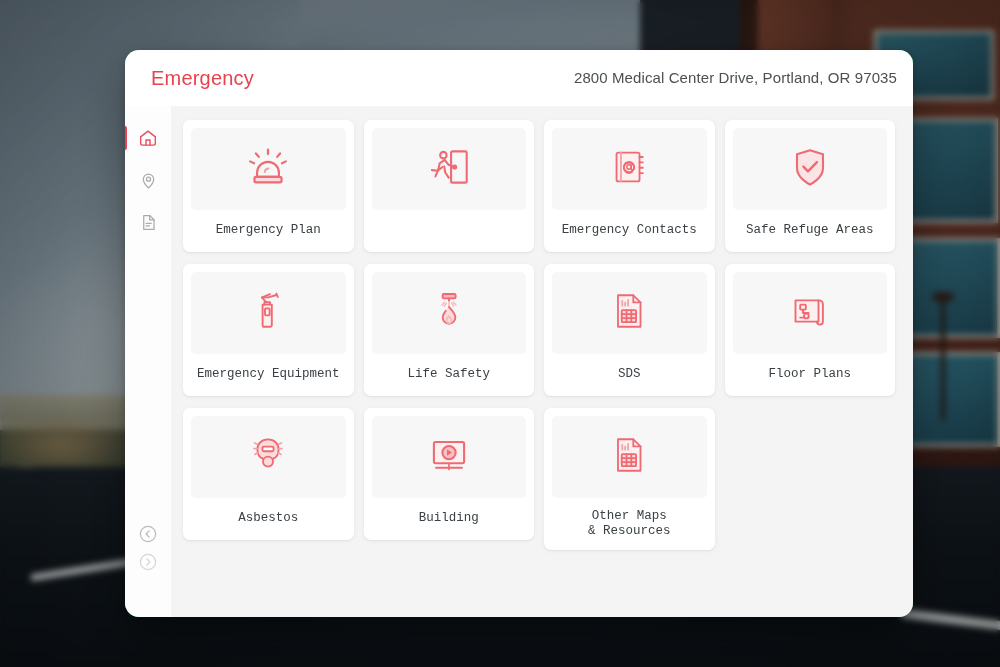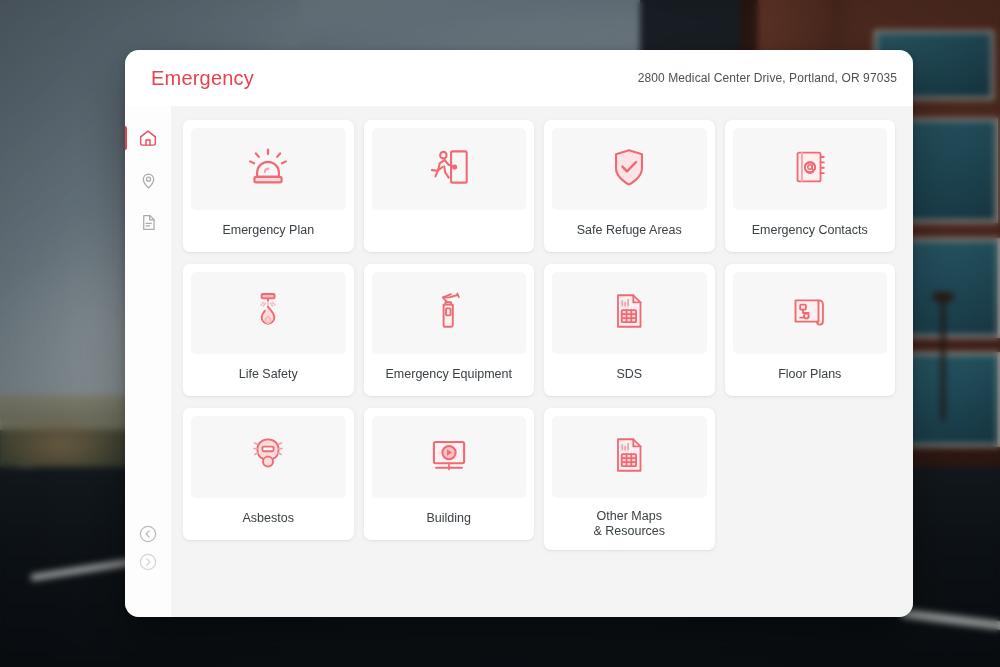--- a/index.html
+++ b/index.html
@@ -156,21 +156,21 @@
     font-weight: 400;
     letter-spacing: .2px;
   }
   .header-right { text-align: right; line-height: 1.25; }
   .building-name {
     font-size: 11.5px;
     font-weight: bold;
     color: #2f3437;
   }
   .building-address {
-    font-size: 12px;
+    font-size: 15px;
     color: #4a5054;
     letter-spacing: .1px;
   }
 
   .panel-body { flex: 1; display: flex; min-height: 0; }
 
   
   .sidebar {
     width: 46px;
     flex: 0 0 46px;
@@ -204,20 +204,21 @@
     display: flex; align-items: center; justify-content: center;
     cursor: pointer;
   }
 
   
   .content {
     flex: 1;
     background: #f4f4f5;
     padding: 14px 18px 4px 12px;
     overflow: hidden;
+    font-family: Liberation Mono, monospace;
   }
   .grid {
     display: grid;
     grid-template-columns: repeat(4, 1fr);
     gap: 12px 10px;
     align-content: start;
   }
   .card {
     background: #ffffff;
     border-radius: 7px;
@@ -374,60 +375,45 @@
                   <path d="M19.4 23.4l.9 5.6 3.4 5.2"></path>
                   <path d="M13.8 26.2 11 33"></path>
                 </svg>
               </span>
             </div>
           </div>
 
           <div class="card">
             <div class="card-icon-well">
               <span>
-                <svg width="48" height="48" viewBox="0 0 48 48" fill="none" stroke="#ef6a72" stroke-width="2.1" stroke-linecap="round" stroke-linejoin="round">
-                  <path d="M24 41.5s13-6.3 13-16.3V11.2L24 7.2 11 11.2v14c0 10 13 16.3 13 16.3z" fill="#fbe4e5"></path>
-                  <path d="M17.4 23.6l4.6 4.8 9-9.2" stroke="#ef6a72" stroke-width="2.4"></path>
-                </svg>
-              </span>
-            </div>
-            <div class="card-label">Safe Refuge Areas</div>
-          </div>
-
-          <div class="card">
-            <div class="card-icon-well">
-              <span>
                 <svg width="46" height="46" viewBox="0 0 48 48" fill="none" stroke="#ef6a72" stroke-width="1.9" stroke-linecap="round" stroke-linejoin="round">
                   <rect x="11" y="9" width="24" height="30" rx="1.8" fill="#fdf0f0"></rect>
                   <path d="M15.6 9v30" stroke="#f3a3a7"></path>
                   <path d="M35 13.6h3.4M35 19.2h3.4M35 24.8h3.4M35 30.4h3.4"></path>
                   <circle cx="24" cy="24" r="5.4"></circle>
                   <path d="M26.2 22v3.4c0 1 .7 1.6 1.5 1.6 1 0 1.7-.8 1.7-2a5.4 5.4 0 1 0-2 4.2" stroke-width="1.6"></path>
                   <path d="M24 21.7a2.3 2.3 0 1 0 0 4.6 2.3 2.3 0 0 0 0-4.6z" stroke-width="1.5"></path>
                 </svg>
               </span>
             </div>
             <div class="card-label">Emergency Contacts</div>
           </div>
 
-
-          <div class="card">
-            <div class="card-icon-well">
-              <span>
-                <svg width="48" height="48" viewBox="0 0 48 48" fill="none" stroke="#ef6a72" stroke-width="1.9" stroke-linecap="round" stroke-linejoin="round">
-                  <rect x="17.6" y="7" width="13" height="4.4" rx="1.2" fill="#f6b9bc"></rect>
-                  <path d="M24 11.4v2.4"></path>
-                  <path d="M19.6 15.4 17 18M28.4 15.4 31 18M24 15.6v3M21.4 16.2l-2 3M26.6 16.2l2 3" stroke="#f6b9bc" stroke-width="1.5"></path>
-                  <path d="M24 19.8c2.5 3.2 6.3 6 6.3 10.6A6.3 6.3 0 0 1 24 36.8a6.3 6.3 0 0 1-6.3-6.4c0-2.6 1.4-4.6 3-6.6" fill="#fbdcdd"></path>
-                  <path d="M24 29.2c1.3 1.5 2.6 2.5 2.6 4.2a2.6 2.6 0 1 1-5.2 0c0-1.2.8-2.2 1.6-3.2" stroke="#f6b9bc"></path>
-                </svg>
-              </span>
-            </div>
-            <div class="card-label">Life Safety</div>
-          </div>
+          <div class="card">
+            <div class="card-icon-well">
+              <span>
+                <svg width="48" height="48" viewBox="0 0 48 48" fill="none" stroke="#ef6a72" stroke-width="2.1" stroke-linecap="round" stroke-linejoin="round">
+                  <path d="M24 41.5s13-6.3 13-16.3V11.2L24 7.2 11 11.2v14c0 10 13 16.3 13 16.3z" fill="#fbe4e5"></path>
+                  <path d="M17.4 23.6l4.6 4.8 9-9.2" stroke="#ef6a72" stroke-width="2.4"></path>
+                </svg>
+              </span>
+            </div>
+            <div class="card-label">Safe Refuge Areas</div>
+          </div>
+
 
           <div class="card">
             <div class="card-icon-well">
               <span>
                 <svg width="48" height="48" viewBox="0 0 48 48" fill="none" stroke="#ef6a72" stroke-width="1.9" stroke-linecap="round" stroke-linejoin="round">
                   <path d="M18.6 17.6h9.2v20.6a1.6 1.6 0 0 1-1.6 1.6h-6a1.6 1.6 0 0 1-1.6-1.6z" fill="#fdf0f0"></path>
                   <rect x="21" y="21.4" width="4.6" height="7" rx="0.8"></rect>
                   <path d="M20.4 17.6v-2.4h5.6v2.4"></path>
                   <path d="M22 15.2 18 10.4"></path>
                   <path d="M18.2 10.4h6.2l8 -2.4"></path>
@@ -435,20 +421,35 @@
                   <path d="M32.4 6.6l1.4 3.4"></path>
                 </svg>
               </span>
             </div>
             <div class="card-label">Emergency Equipment</div>
           </div>
 
           <div class="card">
             <div class="card-icon-well">
               <span>
+                <svg width="48" height="48" viewBox="0 0 48 48" fill="none" stroke="#ef6a72" stroke-width="1.9" stroke-linecap="round" stroke-linejoin="round">
+                  <rect x="17.6" y="7" width="13" height="4.4" rx="1.2" fill="#f6b9bc"></rect>
+                  <path d="M24 11.4v2.4"></path>
+                  <path d="M19.6 15.4 17 18M28.4 15.4 31 18M24 15.6v3M21.4 16.2l-2 3M26.6 16.2l2 3" stroke="#f6b9bc" stroke-width="1.5"></path>
+                  <path d="M24 19.8c2.5 3.2 6.3 6 6.3 10.6A6.3 6.3 0 0 1 24 36.8a6.3 6.3 0 0 1-6.3-6.4c0-2.6 1.4-4.6 3-6.6" fill="#fbdcdd"></path>
+                  <path d="M24 29.2c1.3 1.5 2.6 2.5 2.6 4.2a2.6 2.6 0 1 1-5.2 0c0-1.2.8-2.2 1.6-3.2" stroke="#f6b9bc"></path>
+                </svg>
+              </span>
+            </div>
+            <div class="card-label">Life Safety</div>
+          </div>
+
+          <div class="card">
+            <div class="card-icon-well">
+              <span>
                 <svg width="46" height="46" viewBox="0 0 48 48" fill="none" stroke="#ef6a72" stroke-width="1.9" stroke-linecap="round" stroke-linejoin="round">
                   <path d="M12.5 7.6h16L36 15v25.4H12.5z" fill="#fdf0f0"></path>
                   <path d="M28.5 7.6V15H36"></path>
                   <path d="M17 18.4v-5M20 18.4v-3.4M23 18.4v-6" stroke="#f3a3a7"></path>
                   <rect x="16.4" y="23" width="15" height="12.6" rx="1" fill="#fbdcdd"></rect>
                   <path d="M16.4 27.2h15M16.4 31.4h15M21.4 23v12.6M26.4 23v12.6"></path>
                 </svg>
               </span>
             </div>
             <div class="card-label">SDS</div>

